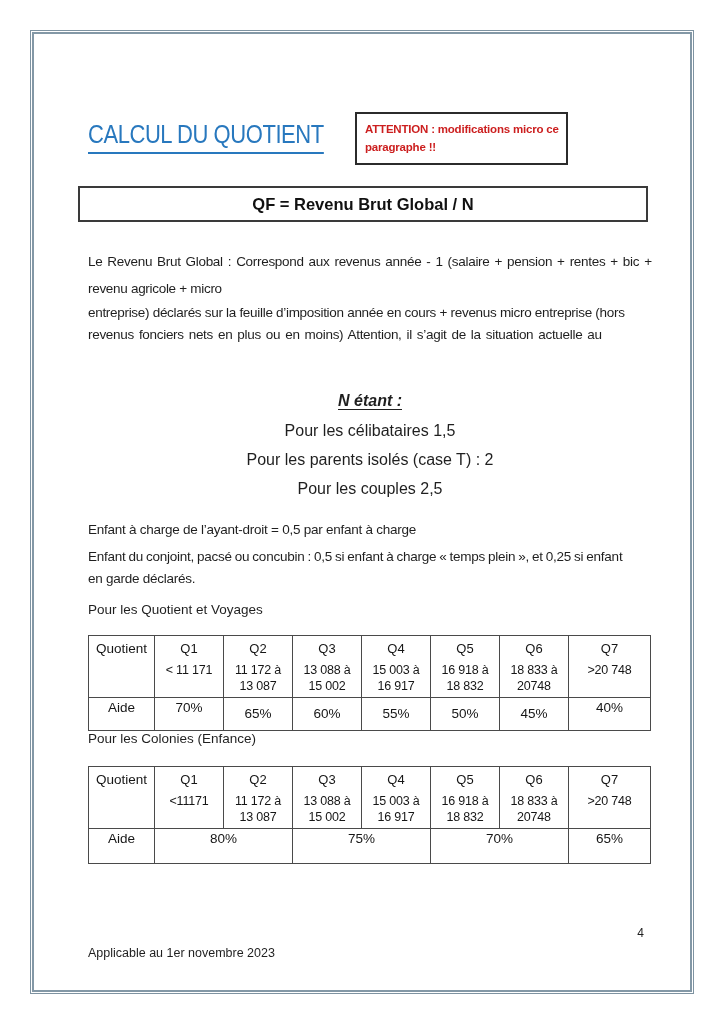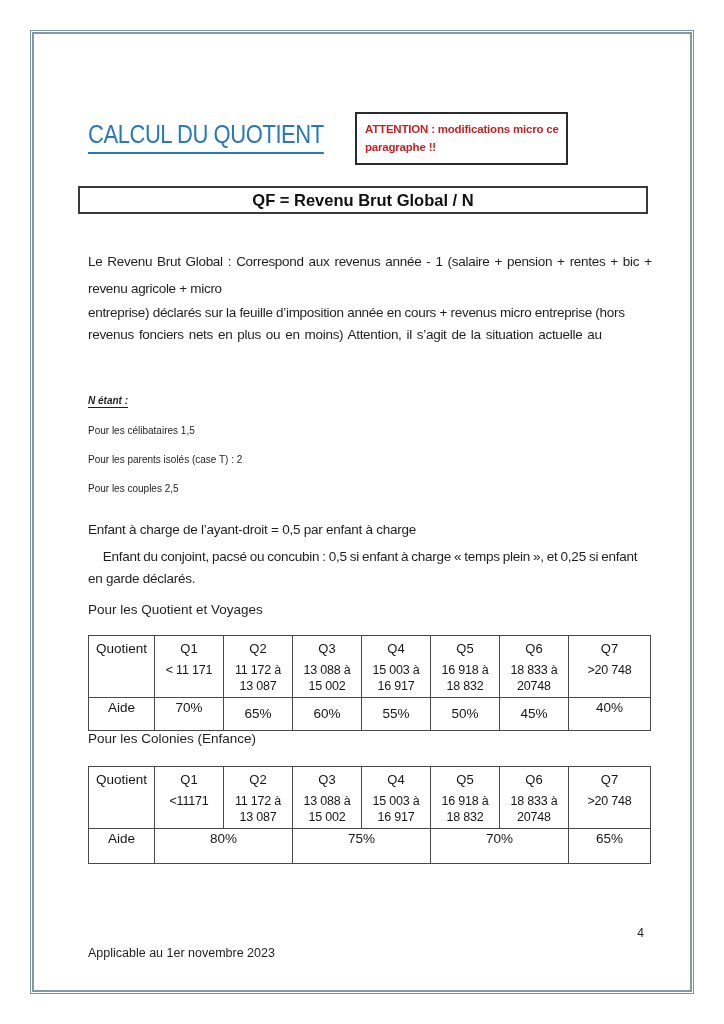--- a/index.html
+++ b/index.html
@@ -18,39 +18,39 @@
     border-bottom:2px solid #2878be;padding-bottom:3px;white-space:nowrap;
     transform:scaleX(0.88);transform-origin:0 0;
   }
   .attention{
     position:absolute;left:355px;top:112px;width:213px;height:53px;box-sizing:border-box;
     border:2px solid #2b2b2b;padding:6px 8px 0 8px;background:#fff;
   }
   .attention .al{font-size:11.5px;font-weight:700;color:#cc1f1f;line-height:18px;
     white-space:nowrap;letter-spacing:-0.2px;}
   .qfbox{
-    position:absolute;left:78px;top:186px;width:570px;height:28px;box-sizing:border-box;
+    position:absolute;left:78px;top:186px;width:570px;height:36px;box-sizing:border-box;
     border:2px solid #3a3a3a;display:flex;align-items:center;justify-content:center;
     font-size:16.5px;font-weight:700;color:#111;
   }
   .intro{position:absolute;left:88px;top:251px;width:564px;font-size:13.5px;letter-spacing:-0.3px;}
   .intro .ln{line-height:22px;white-space:nowrap;}
   .intro .ln.sp1{margin-bottom:5px;}
   .intro .ln.sp2{margin-bottom:2px;}
   .intro .ln.wide{word-spacing:1.5px;}
 
-  .nsec{position:absolute;left:88px;top:392px;width:564px;font-size:10px;}
+  .nsec{position:absolute;left:88px;top:392px;width:564px;font-size:16px;text-align:center;}
   .nsec .nh{font-weight:700;font-style:italic;text-decoration:underline;
     text-underline-offset:3px;line-height:17px;margin-bottom:13px;white-space:nowrap;}
   .nsec .ni{line-height:17px;margin-bottom:12px;white-space:nowrap;}
 
   .enfant{position:absolute;left:88px;top:519px;width:564px;font-size:13.5px;letter-spacing:-0.25px;}
   .enfant .ln{line-height:22px;white-space:nowrap;}
   .enfant .ln.gap{margin-bottom:5px;}
-  .enfant .tight{word-spacing:-0.5px;text-align:center;}
+  .enfant .tight{word-spacing:-0.5px;}
 
   .caption{position:absolute;left:88px;font-size:13.5px;white-space:nowrap;}
   .cap-vac{top:602px;}
   .cap-col{top:731px;}
 
   table.qtable{position:absolute;left:88px;border-collapse:collapse;table-layout:fixed;
     width:562px;font-family:inherit;color:#161616;}
   .t-vac{top:635px;}
   .t-col{top:766px;}
   .qtable td{border:1px solid #4a4a4a;text-align:center;vertical-align:top;

